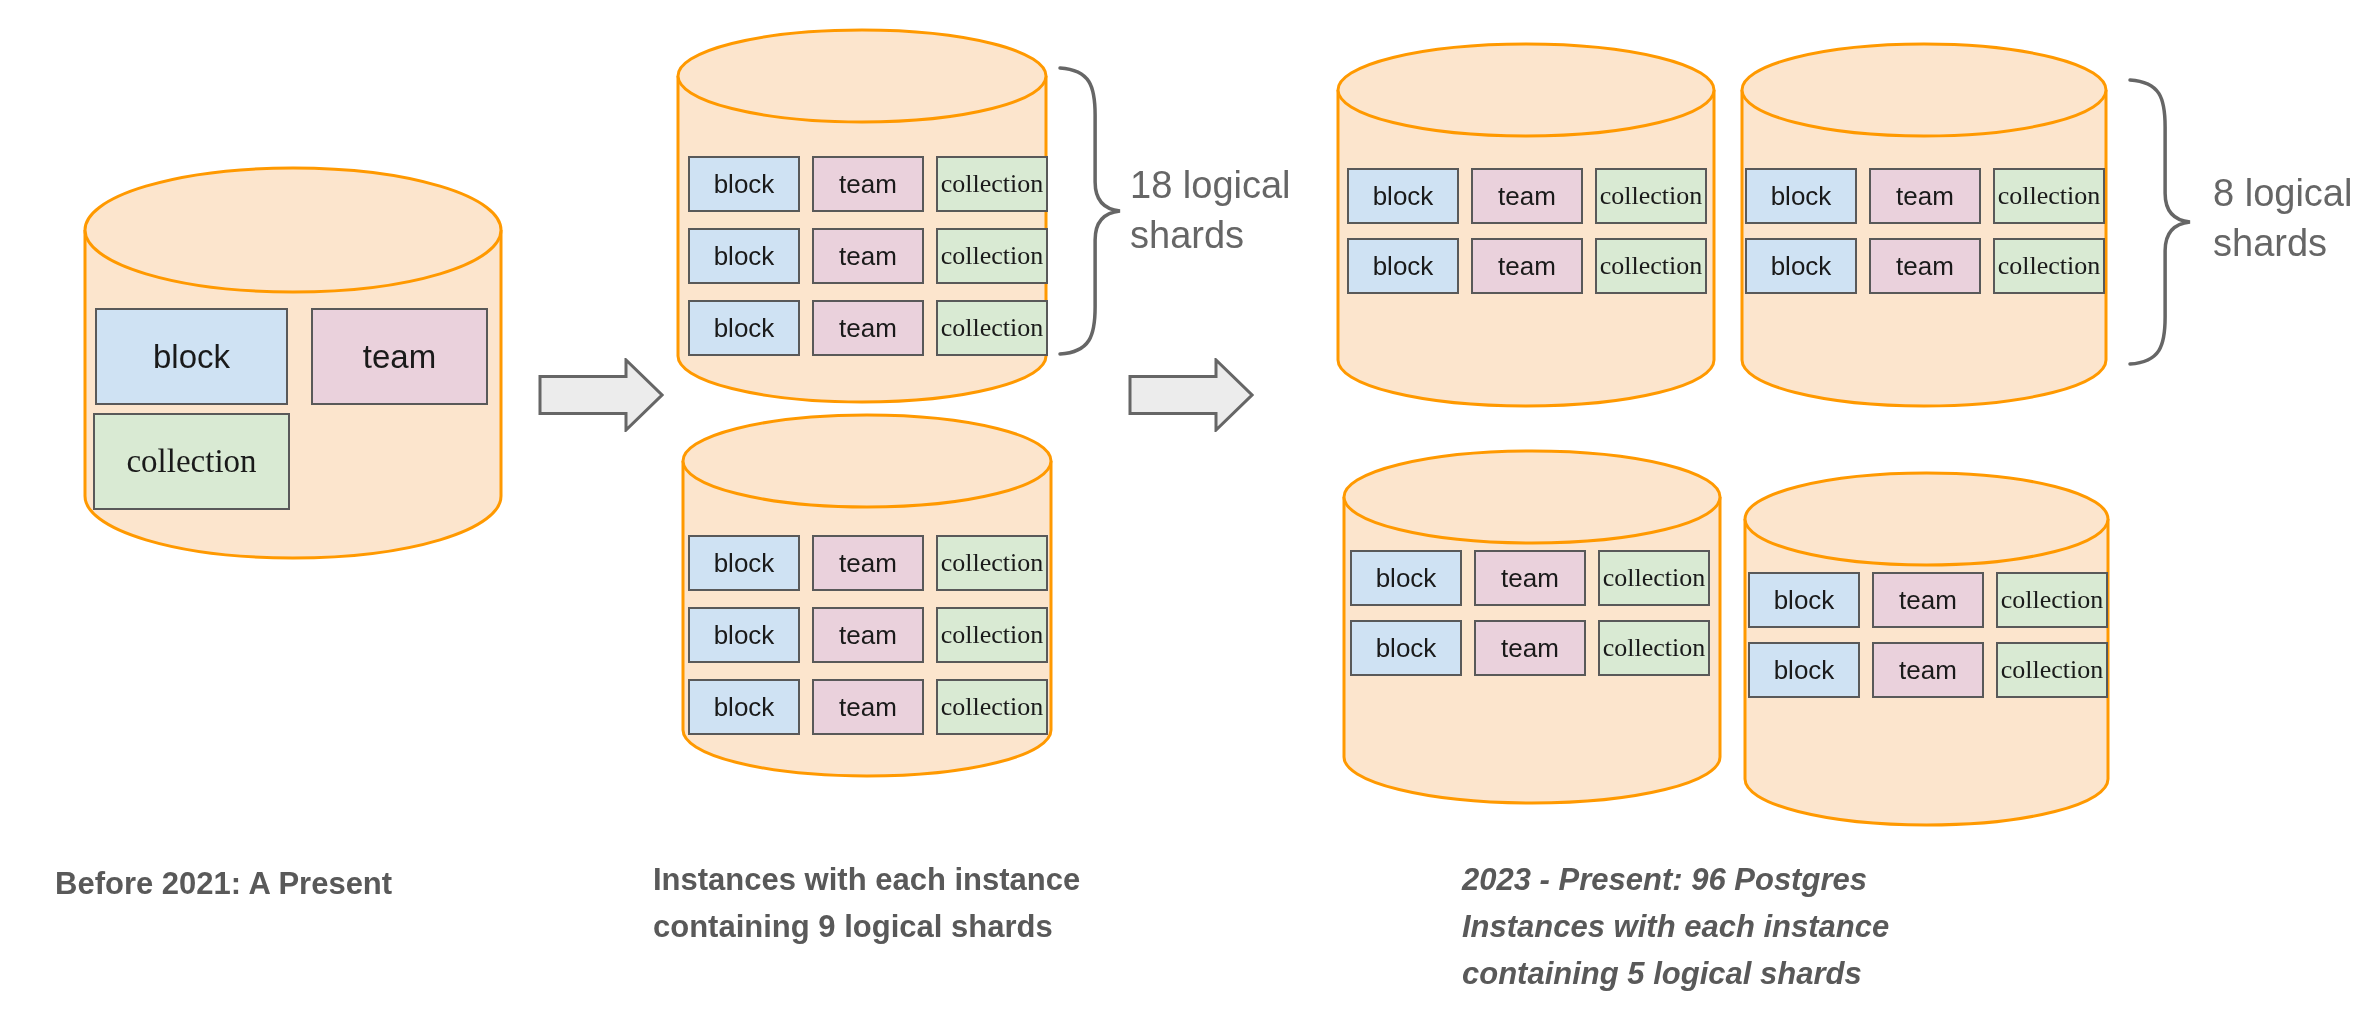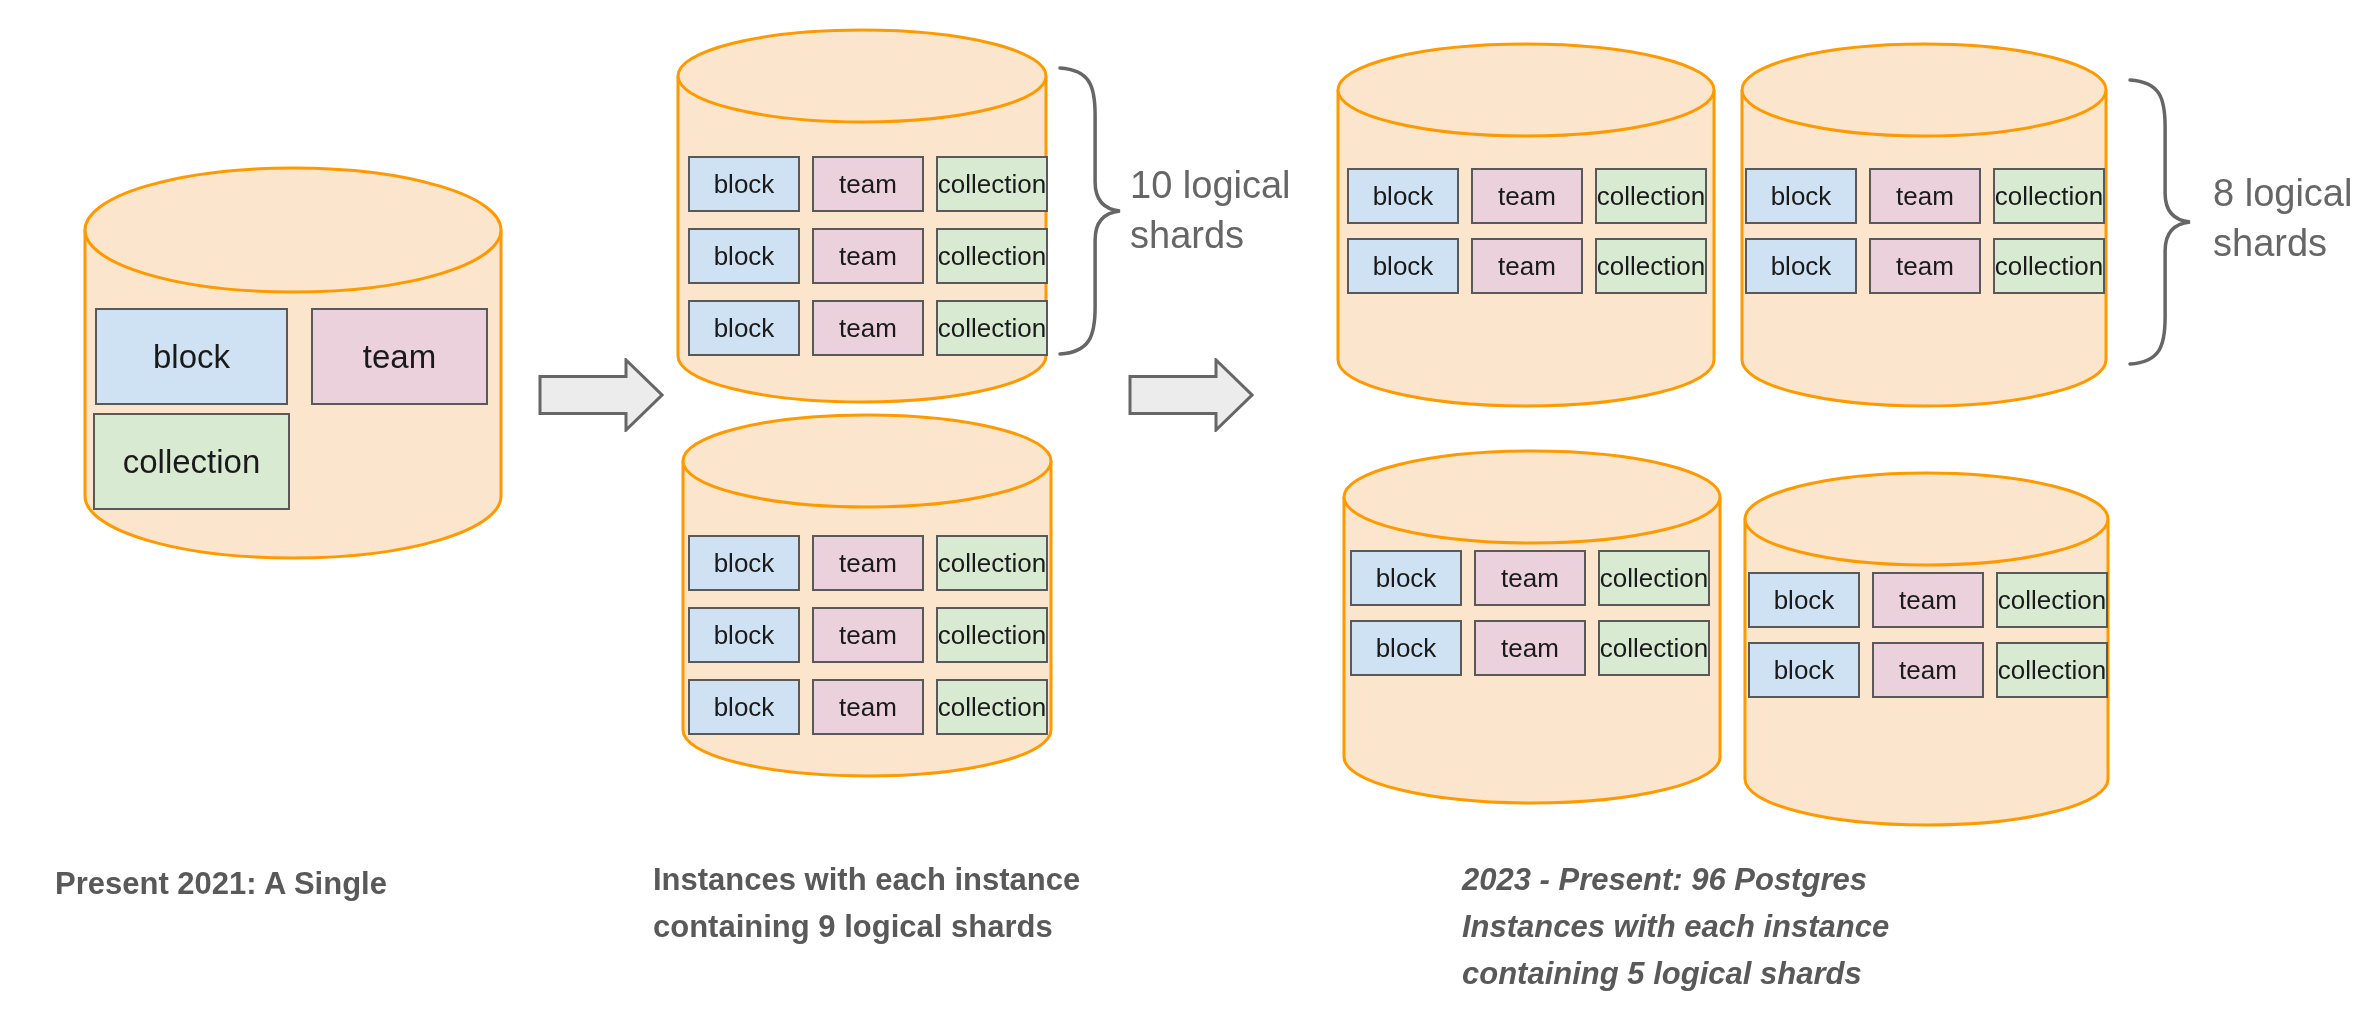--- a/index.html
+++ b/index.html
@@ -20,21 +20,21 @@
   .srow{display:flex;gap:12px;}
   .tbox{
     box-sizing:border-box;width:112px;height:56px;
     border:2px solid var(--table-border,#595959);
     display:flex;align-items:center;justify-content:center;
     font-size:26px;color:var(--table-text,#1a1a1a);white-space:nowrap;
   }
   .tbox.big{position:absolute;font-size:33px;}
   .fill-block{background:var(--table-block-fill,#cfe2f3);}
   .fill-team{background:var(--table-team-fill,#ead1dc);}
-  .fill-collection{background:var(--table-collection-fill,#d9ead3);}
+  .fill-collection{background:var(--table-collection-fill,#d9ead3);font-family:Liberation Serif, serif;}
   .annotation{
     position:absolute;font-size:38px;line-height:50px;
     color:var(--annotation-text,#666);white-space:nowrap;
   }
   .caption{
     position:absolute;font-size:31px;line-height:47px;font-weight:bold;
     color:var(--caption-text,#595959);
   }
   .caption span, .annotation span{display:block;}
 </style>
@@ -110,21 +110,21 @@
 </div>
 
 <div class="brace" style="left:1058px;top:66px;width:64px;height:290px;"><svg width="64" height="290" viewBox="0 0 64 290">
        <path class="brace-shape" d="M2,2 C32,4 37.12,20.3 37.12,49.300000000000004
              L37.12,116 C37.12,136.29999999999998 48,143.55 62,145
              C48,146.45 37.12,153.70000000000002 37.12,174
              L37.12,240.7 C37.12,269.7 32,286 2,288"></path>
      </svg></div>
 
 <div class="annotation" style="left:1130px;top:160px;">
-  <span>10 logical</span>
+  <span>18 logical</span>
   <span>shards</span>
 </div>
 
 <div class="arrow" style="left:1128px;top:358px;width:126px;height:74px;"><svg width="126" height="74" viewBox="0 0 126 74">
        <polygon class="arrow-shape" points="2,18.5 88,18.5 88,2 124,37 88,72 88,55.5 2,55.5"></polygon>
      </svg></div>
 
 <div class="cyl stage3" style="left:1336px;top:42px;width:380px;height:366px;">
     <svg width="380" height="366" viewBox="0 0 380 366">
        <path class="cyl-body" d="M2,48 L2,318 A188,46 0 0 0 378,318 L378,48"></path>
@@ -207,21 +207,21 @@
              C48,145.44 37.12,152.64000000000001 37.12,172.79999999999998
              L37.12,239.04 C37.12,267.84000000000003 32,284 2,286"></path>
      </svg></div>
 
 <div class="annotation" style="left:2213px;top:168px;">
   <span>8 logical</span>
   <span>shards</span>
 </div>
 
 <div class="caption" style="left:55px;top:860px;width:430px;">
-  <span>Present 2021: A Single</span>
+  <span>Before 2021: A Present</span>
 </div>
 
 <div class="caption" style="left:653px;top:856px;width:480px;">
   <span>Instances with each instance</span>
   <span>containing 9 logical shards</span>
 </div>
 
 <div class="caption" style="left:1462px;top:856px;width:480px;font-style:italic;">
   <span>2023 - Present: 96 Postgres</span>
   <span>Instances with each instance</span>

